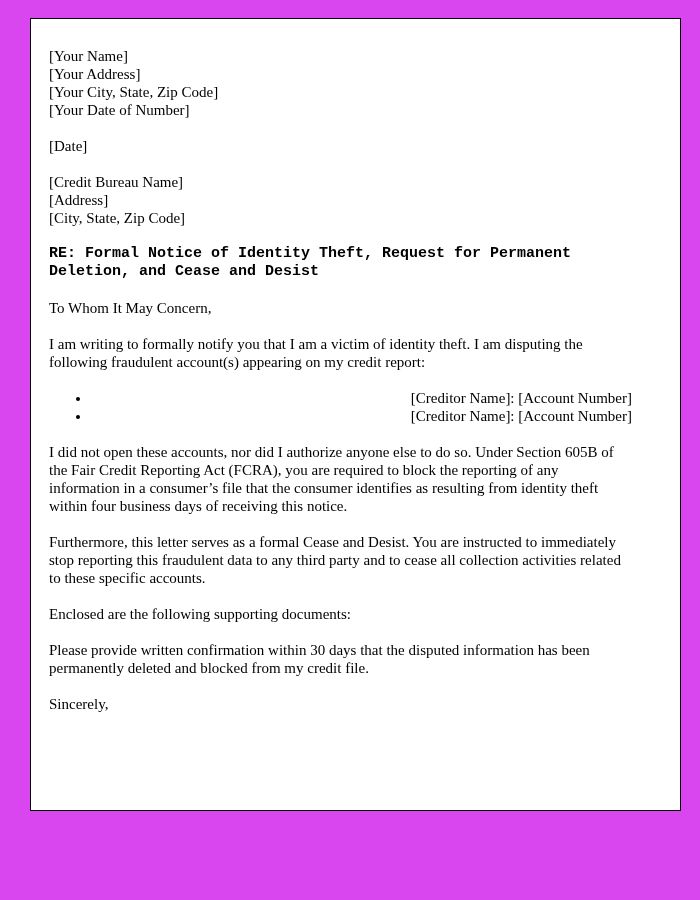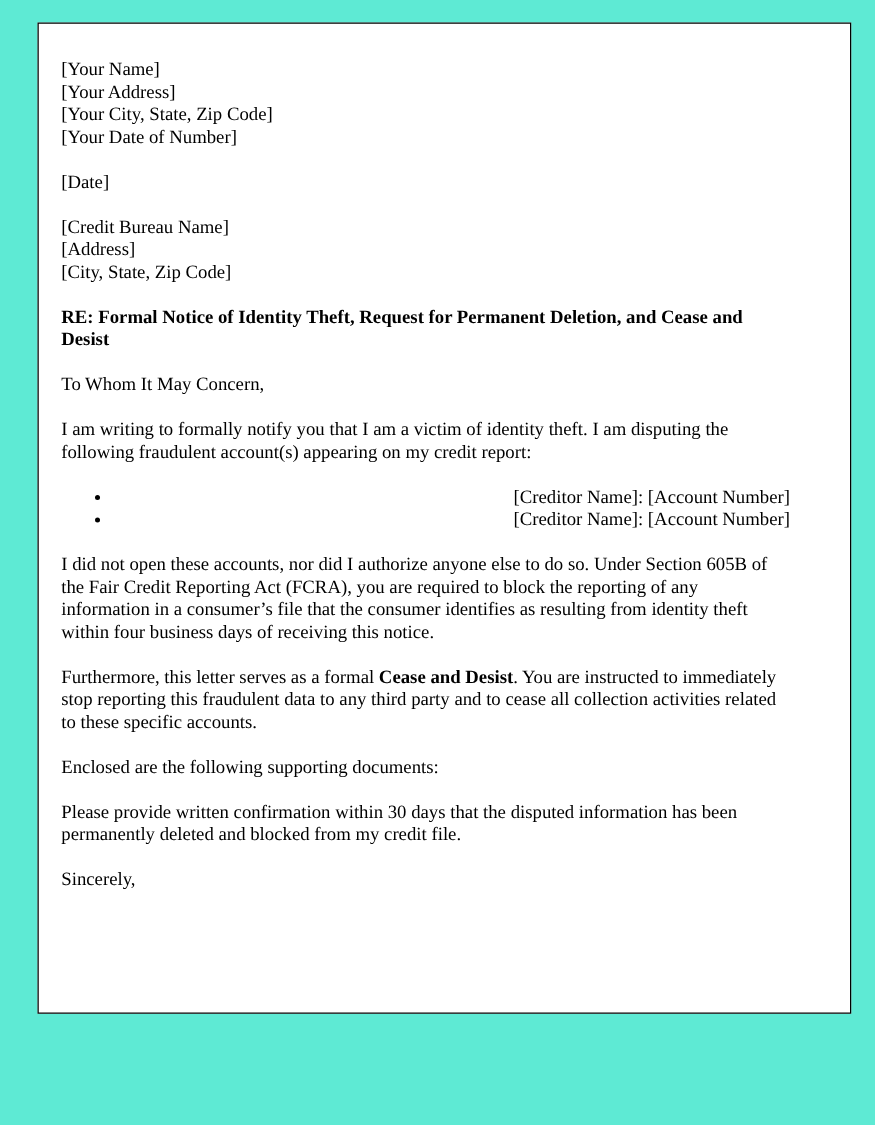--- a/index.html
+++ b/index.html
@@ -8,42 +8,42 @@
     padding: 0;
     background: #ffffff;
     width: 700px;
     height: 900px;
     font-family: "Liberation Serif", "DejaVu Serif", serif;
   }
   .viewport {
     position: relative;
     width: 700px;
     height: 900px;
-    background: #5eead4;
+    background: #d946ef;
     overflow: hidden;
   }
   .page {
     position: absolute;
     left: 30px;
     top: 18px;
     width: 651px;
     height: 793px;
     border: 1px solid #000000;
     background: #ffffff;
     padding: 28px 48px 0 18px;
     overflow: hidden;
     color: #000000;
     font-size: 15px;
     line-height: 18px;
   }
   .line { margin: 0; }
   .block { margin: 0 0 18px 0; }
   p.para { margin: 0 0 18px 0; }
-  .subject { font-weight: bold; }
-  .bold-inline { font-weight: bold; }
+  .subject { font-weight: bold; font-family: Liberation Mono, monospace; }
+  .bold-inline { font-weight: normal; }
   ul.letter-list {
     margin: 0 0 18px 0;
     padding: 0 0 0 42px;
     list-style-type: disc;
     text-align: right;
   }
   ul.letter-list li { margin: 0; padding-left: 2px; }
 </style>
 </head>
 <body>

